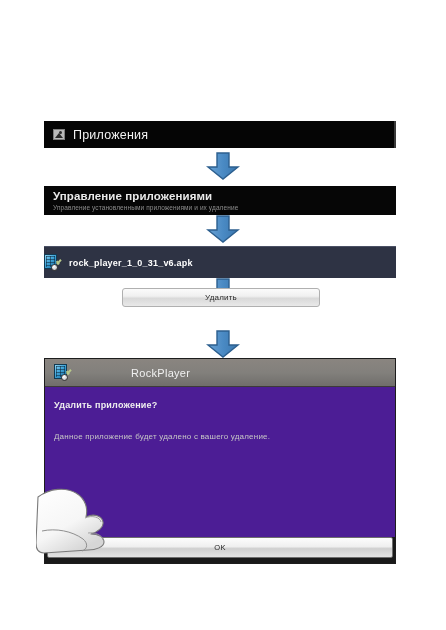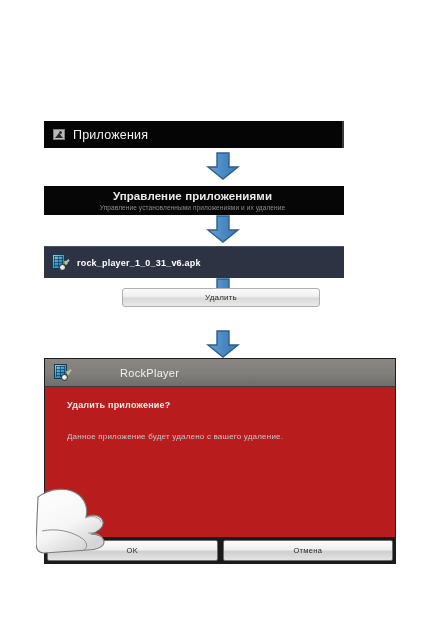--- a/index.html
+++ b/index.html
@@ -5,21 +5,21 @@
   * { margin:0; padding:0; box-sizing:border-box; }
   html, body {
     width:446px; height:630px;
     background:#ffffff;
     font-family:"Liberation Sans", sans-serif;
     overflow:hidden;
   }
   #page { position:relative; width:446px; height:630px; background:#fff; }
 
   
-  .panel { position:absolute; left:44px; width:300px;text-align:center; }
+  .panel { position:absolute; left:44px; width:352px; }
 
   
   .apps-header {
     top:121px; height:27px;
     background:#050505;
     display:flex; align-items:center;
     padding-left:9px;
     border-right:2px solid #3a3a3a;
   }
   .apps-header .pic-icon {
@@ -54,21 +54,21 @@
   }
   .manage .subtitle {
     color:#8d8d8d; font-size:6.5px; line-height:10px; letter-spacing:.1px;
   }
 
   
   .apk-row {
     top:246px; height:32px;
     background:#2e3344;
     border-top:1px solid #4b5165;
-    display:flex; align-items:center; padding-left:8px;
+    display:flex; align-items:center; 
   }
   .apk-name {
     color:#ffffff; font-size:9px; font-weight:bold; margin-left:8px; letter-spacing:.2px;
   }
 
   
   .pkg-icon { position:relative; width:17px; height:20px; flex:0 0 auto; }
   .pkg-icon .body {
     position:absolute; left:0; top:1px; width:13px; height:15px;
     background:linear-gradient(135deg,#8fd4f2 0%,#3ea3d8 45%,#1b6f9e 100%);
@@ -116,30 +116,30 @@
     border:1px solid #1d1d1d;
     overflow:hidden;
   }
   .dialog-title-bar {
     height:28px;
     background:linear-gradient(to bottom,#8a8580 0%,#82807c 50%,#706e6b 100%);
     display:flex; align-items:center; padding-left:9px;
     border-bottom:1px solid #3d3b39;
   }
   .dialog-title {
-    color:#f0f0f0; font-size:11px; margin-left:9px; letter-spacing:.3px;padding-left:40px;
-  }
-  .dialog-body { position:relative; height:150px; background:#b91c1c; padding:13px 0 0 22px; }
+    color:#f0f0f0; font-size:11px; margin-left:20px; letter-spacing:.3px;padding-left:40px;
+  }
+  .dialog-body { position:relative; height:150px; background:#4c1d95; padding:13px 0 0 9px; }
   .dialog-question { color:#efefef; font-size:9px; font-weight:bold; letter-spacing:.2px; }
   .dialog-text { color:#c7c7c7; font-size:8px; margin-top:22px; letter-spacing:.2px; }
 
   .dialog-buttons {
     position:absolute; left:0; bottom:0; width:100%; height:26px;
     background:#1a1a1a;
-    display:flex; align-items:center; gap:5px; padding:0 2px;
+    display:flex; align-items:flex-start; gap:5px; padding:0 2px;
   }
   .dlg-btn {
     flex:1 1 0; height:21px;
     background:linear-gradient(to bottom,#fdfdfd 0%,#efefef 45%,#cfcfcf 56%,#e4e4e4 100%);
     border:1px solid #6e6e6e;
     border-radius:2px;
     display:flex; align-items:center; justify-content:center;
     color:#242424; font-size:7.5px; letter-spacing:.3px;
   }
 
@@ -215,21 +215,20 @@
           <span class="tick"></span>
       </span>
       <span class="dialog-title">RockPlayer</span>
     </div>
     <div class="dialog-body">
       <div class="dialog-question">Удалить приложение?</div>
       <div class="dialog-text">Данное приложение будет удалено с вашего удаление.</div>
     </div>
     <div class="dialog-buttons">
       <div class="dlg-btn">OK</div>
-      <div class="dlg-btn">Отмена</div>
     </div>
   </div>
 
   <div class="hand">
     <svg viewBox="0 0 120 75">
       <defs>
         <linearGradient id="hg" x1="0" y1="0" x2="0.6" y2="1">
           <stop offset="0%" stop-color="#ffffff"></stop>
           <stop offset="62%" stop-color="#f6f6f6"></stop>
           <stop offset="100%" stop-color="#d6d6d6"></stop>

